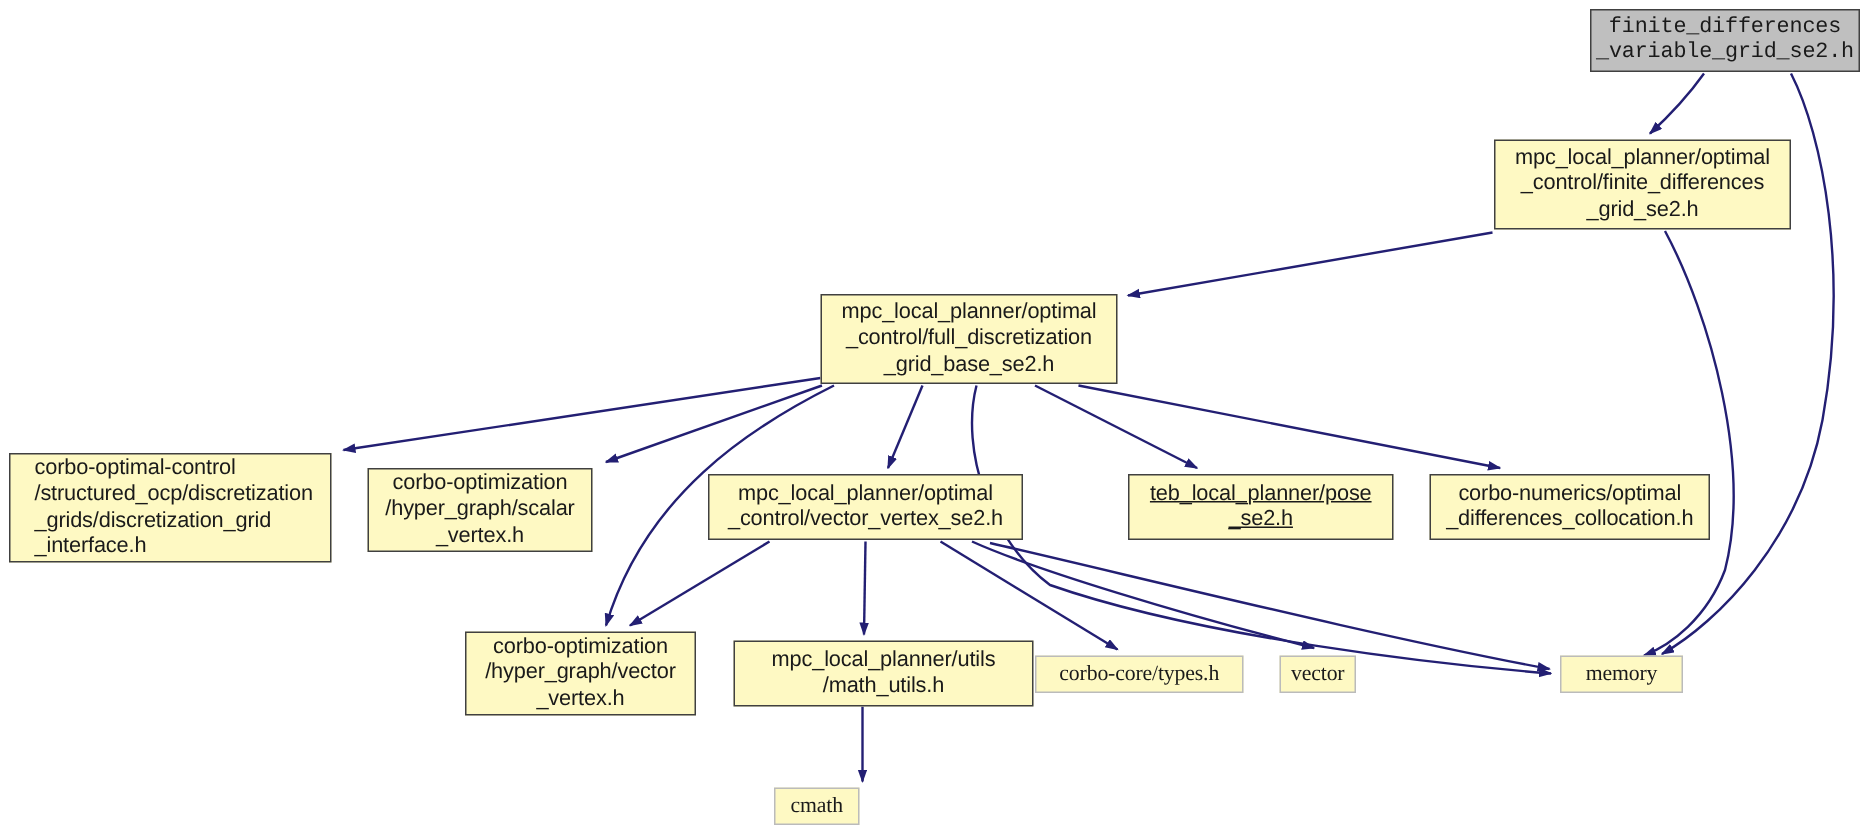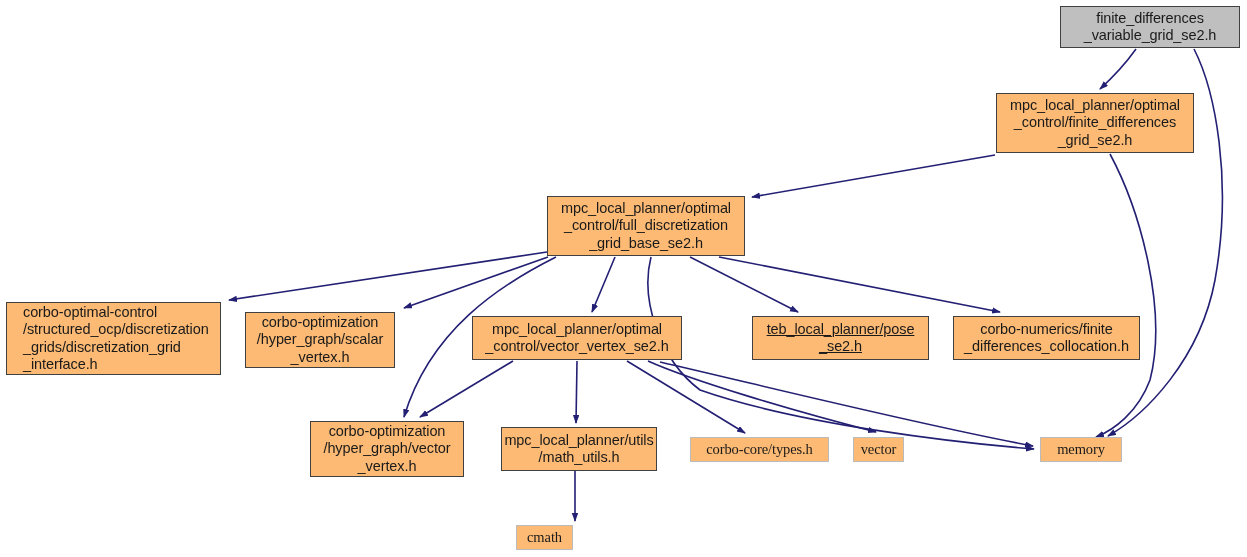--- a/index.html
+++ b/index.html
@@ -23,21 +23,21 @@
     height: 557px;
     pointer-events: none;
   }
   .node {
     position: absolute;
     box-sizing: border-box;
     display: flex;
     align-items: center;
     justify-content: center;
     text-align: center;
-    background: #fdba74;
+    background: #fef9c3;
     border: 1px solid #404040;
     color: #1a1a1a;
     font-size: 14.5px;
     line-height: 17.5px;
     letter-spacing: -0.1px;
     white-space: pre;
     padding: 0 4px;
   }
   .node.root {
     background: #bfbfbf;
@@ -95,21 +95,21 @@
       <path d="M627,361 L745,433"></path>
 
       <path d="M648,361 C690,380 790,410 876,432"></path>
 
       <path d="M660,362 C760,385 920,425 1033,446"></path>
 
       <path d="M575,471 L575,521"></path>
     </g>
   </svg>
 
-  <div class="node root" style="left:1060px; top:6px; width:180px; height:42px;">finite_differences
+  <div class="node root" style="left:1060px; top:6px; width:180px; height:42px;font-family:Liberation Mono, monospace;">finite_differences
 _variable_grid_se2.h</div>
 
   <div class="node" style="left:996px; top:93px; width:198px; height:60px;">mpc_local_planner/optimal
 _control/finite_differences
 _grid_se2.h</div>
 
   <div class="node" style="left:547px; top:196px; width:198px; height:60px;">mpc_local_planner/optimal
 _control/full_discretization
 _grid_base_se2.h</div>
 
@@ -121,28 +121,28 @@
   <div class="node" style="left:245px; top:312px; width:150px; height:56px;">corbo-optimization
 /hyper_graph/scalar
 _vertex.h</div>
 
   <div class="node" style="left:472px; top:316px; width:210px; height:44px;">mpc_local_planner/optimal
 _control/vector_vertex_se2.h</div>
 
   <div class="node" style="left:752px; top:316px; width:177px; height:44px;text-decoration:underline;">teb_local_planner/pose
 _se2.h</div>
 
-  <div class="node" style="left:953px; top:316px; width:187px; height:44px;">corbo-numerics/finite
+  <div class="node" style="left:953px; top:316px; width:187px; height:44px;">corbo-numerics/optimal
 _differences_collocation.h</div>
 
   <div class="node" style="left:310px; top:421px; width:154px; height:56px;">corbo-optimization
 /hyper_graph/vector
 _vertex.h</div>
 
-  <div class="node" style="left:501px; top:427px; width:156px; height:44px;">mpc_local_planner/utils
+  <div class="node" style="left:489px; top:427px; width:200px; height:44px;">mpc_local_planner/utils
 /math_utils.h</div>
 
   <div class="node system" style="left:690px; top:437px; width:139px; height:25px;">corbo-core/types.h</div>
 
   <div class="node system" style="left:853px; top:437px; width:51px; height:25px;text-align:center;">vector</div>
 
   <div class="node system" style="left:1040px; top:437px; width:82px; height:25px;">memory</div>
 
   <div class="node system" style="left:516px; top:525px; width:57px; height:25px;text-align:right;">cmath</div>
 

